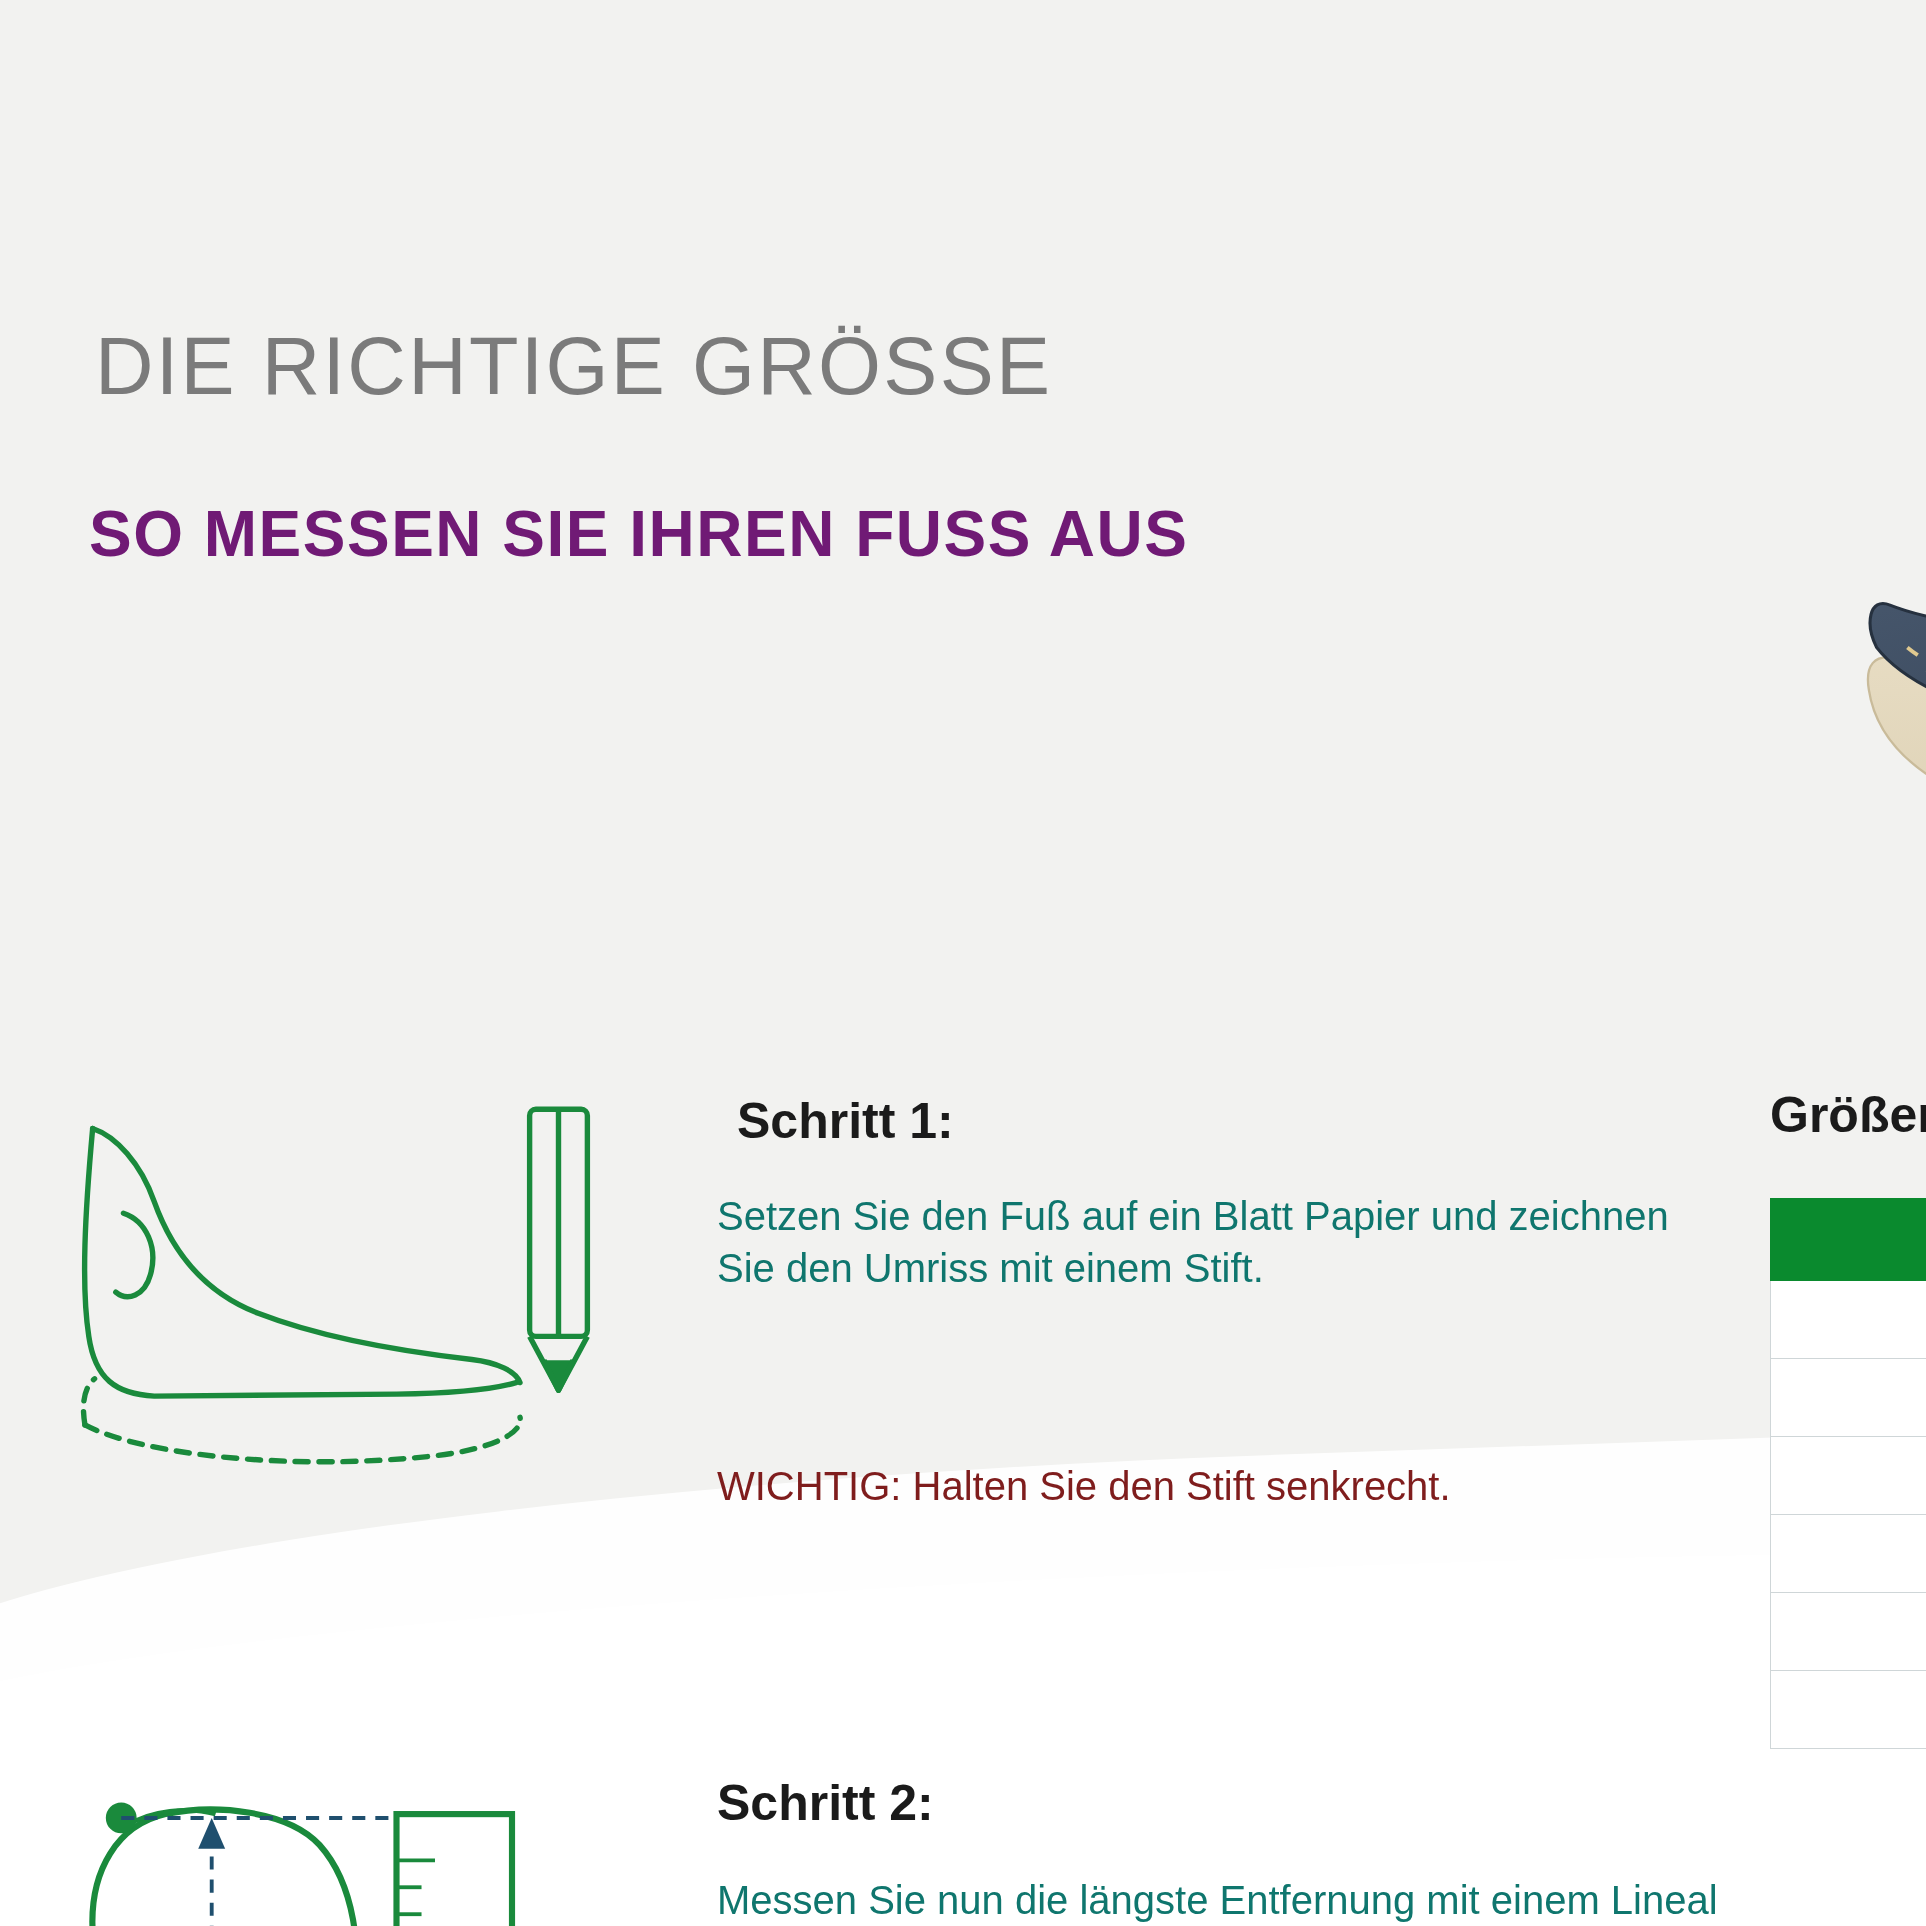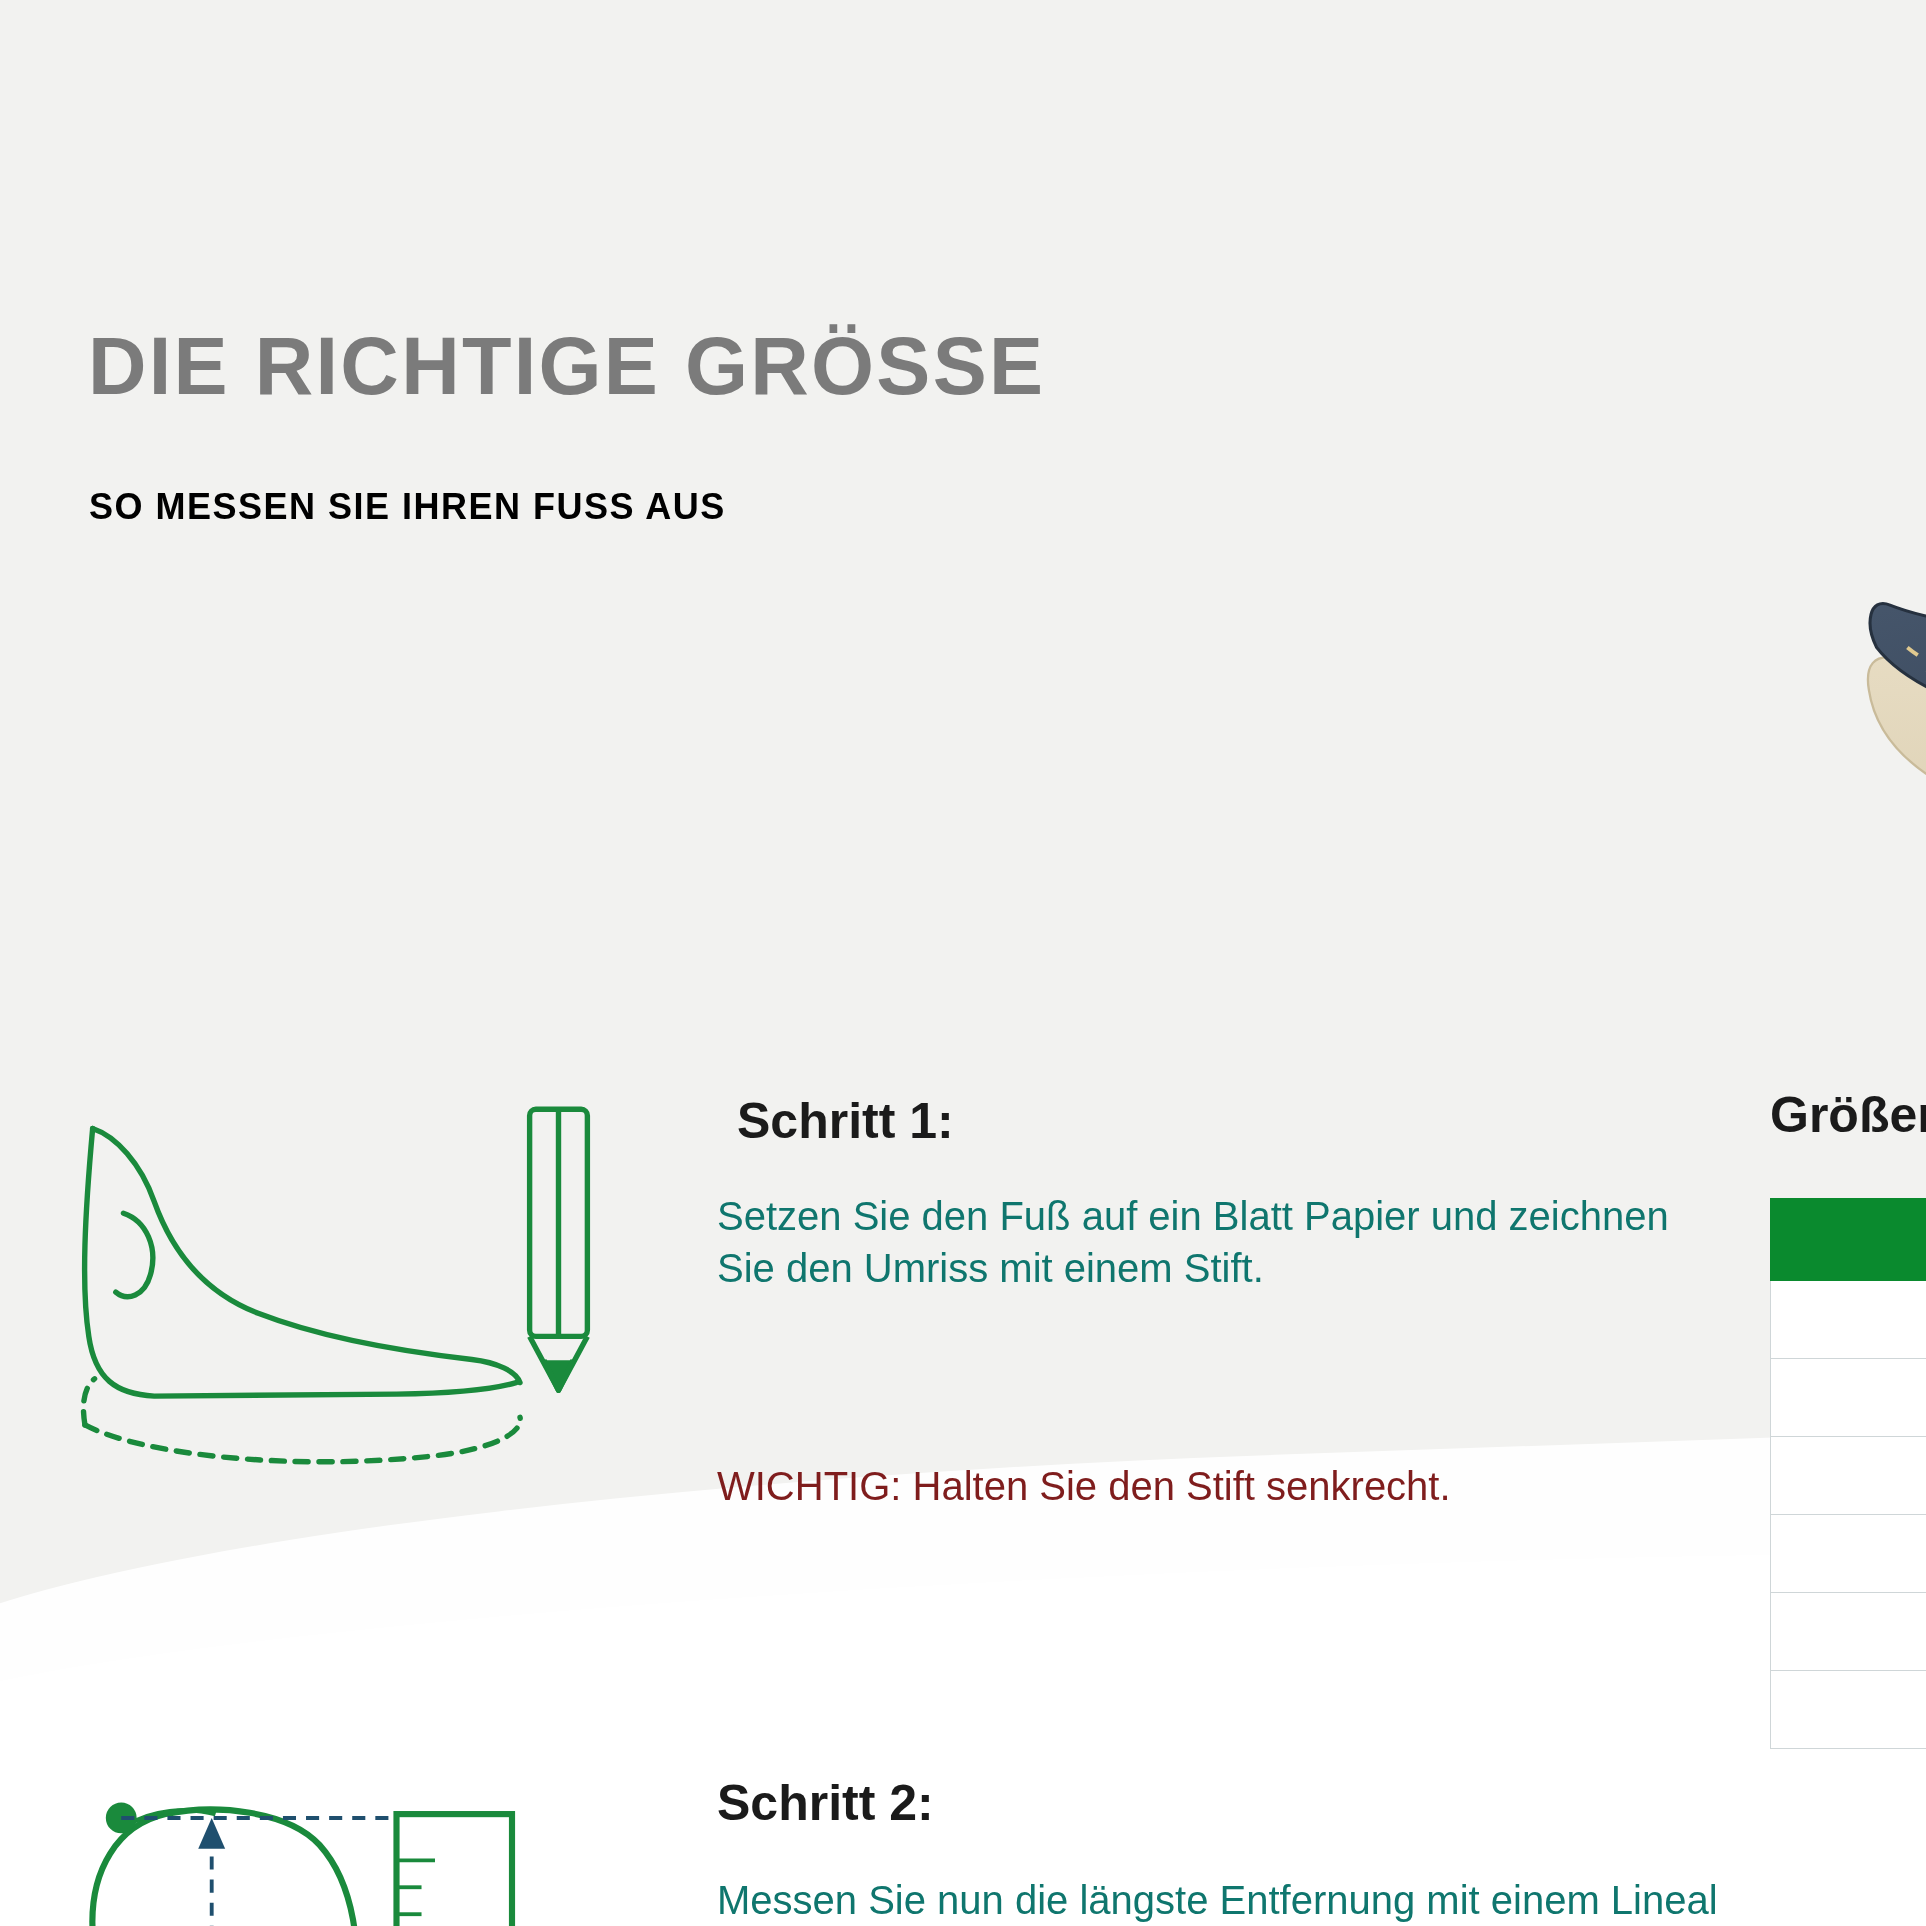--- a/index.html
+++ b/index.html
@@ -41,37 +41,37 @@
     background: #ffffff;
     border-radius: 50% / 60%;
     transform: rotate(-2deg);
     opacity: .9;
     pointer-events: none;
   }
 
   
   .title {
     position: absolute;
-    left: 88px;
+    left: 95px;
     top: 320px;
     font-size: 81px;
-    font-weight: bold;
+    font-weight: normal;
     letter-spacing: 2.3px;
     color: #7b7b7b;
     white-space: nowrap;
     text-align: right;
   }
   .subtitle {
     position: absolute;
     left: 89px;
-    top: 486px;
-    font-size: 36px;
+    top: 497px;
+    font-size: 64px;
     font-weight: bold;
     letter-spacing: 1.5px;
-    color: #000000;
+    color: #701a75;
     white-space: nowrap;
   }
 
   
   .slipper {
     position: absolute;
     left: 1811px;
     top: 216px;
     width: 1202px;
     height: 755px;

